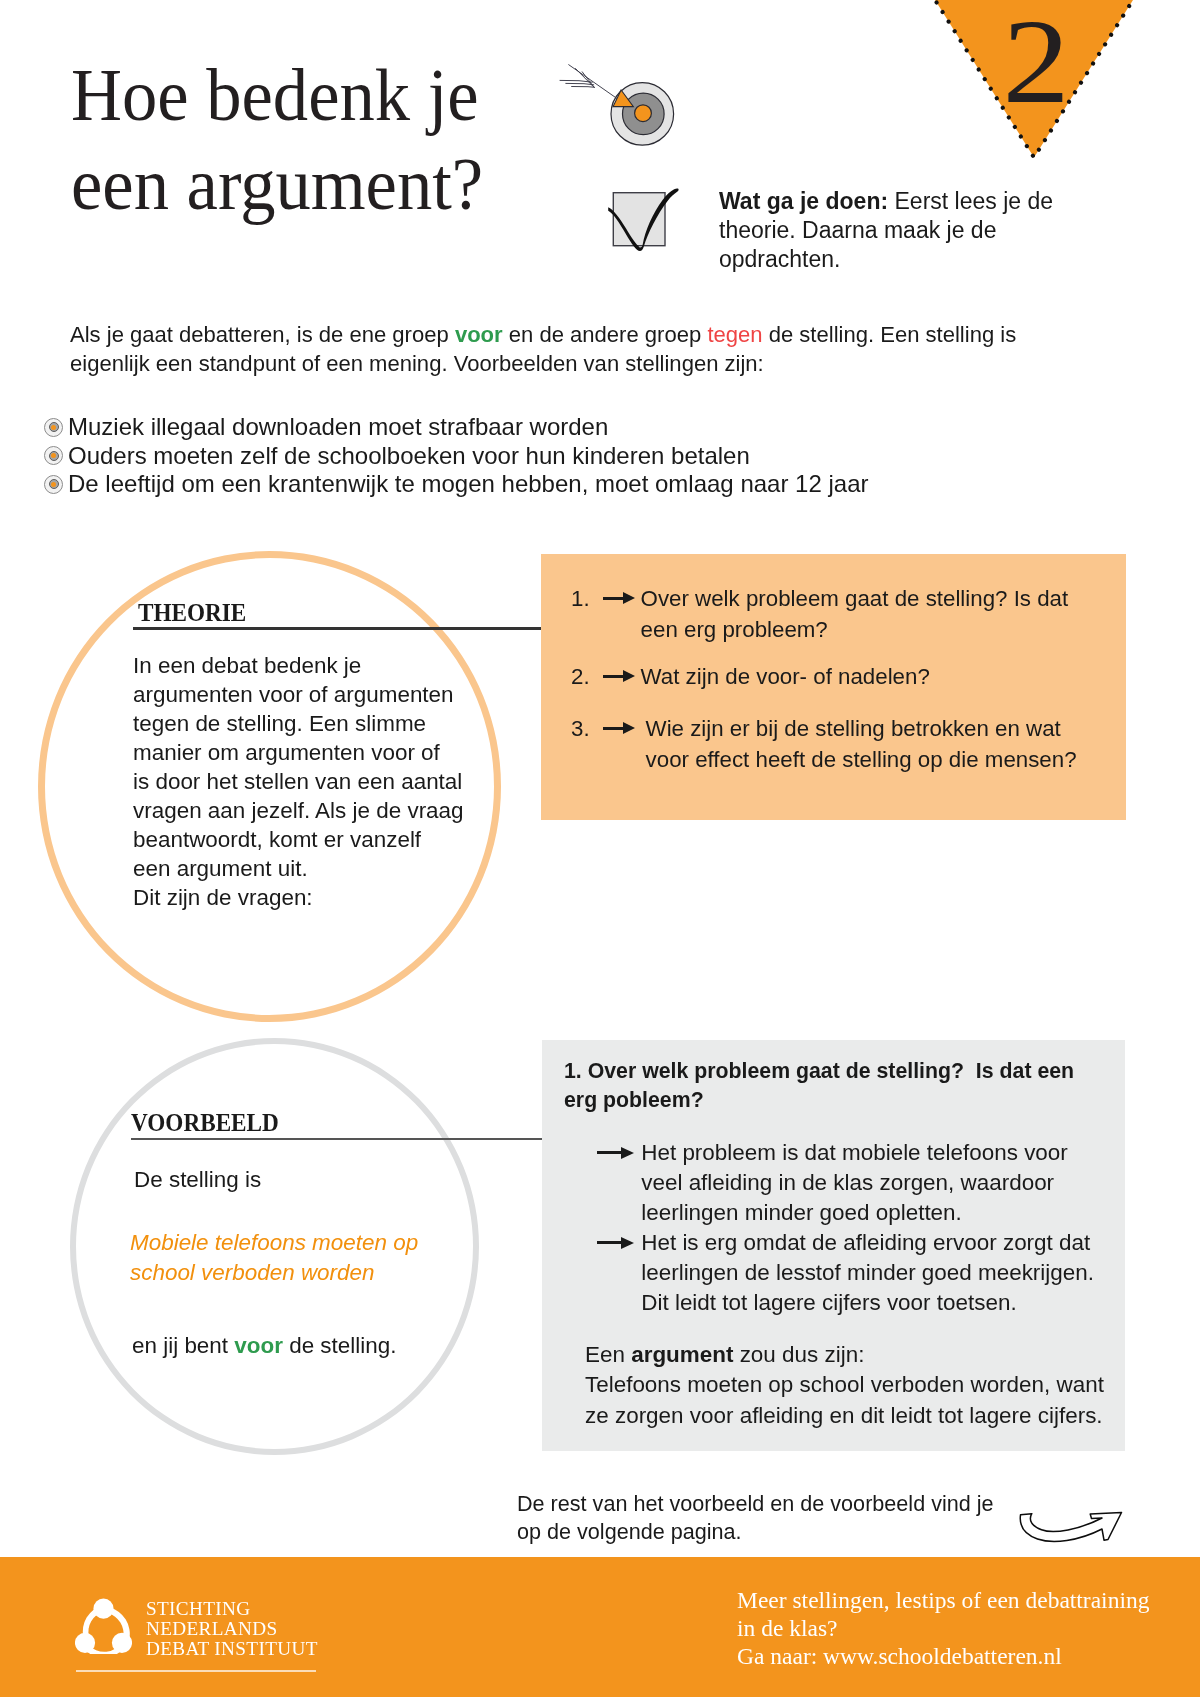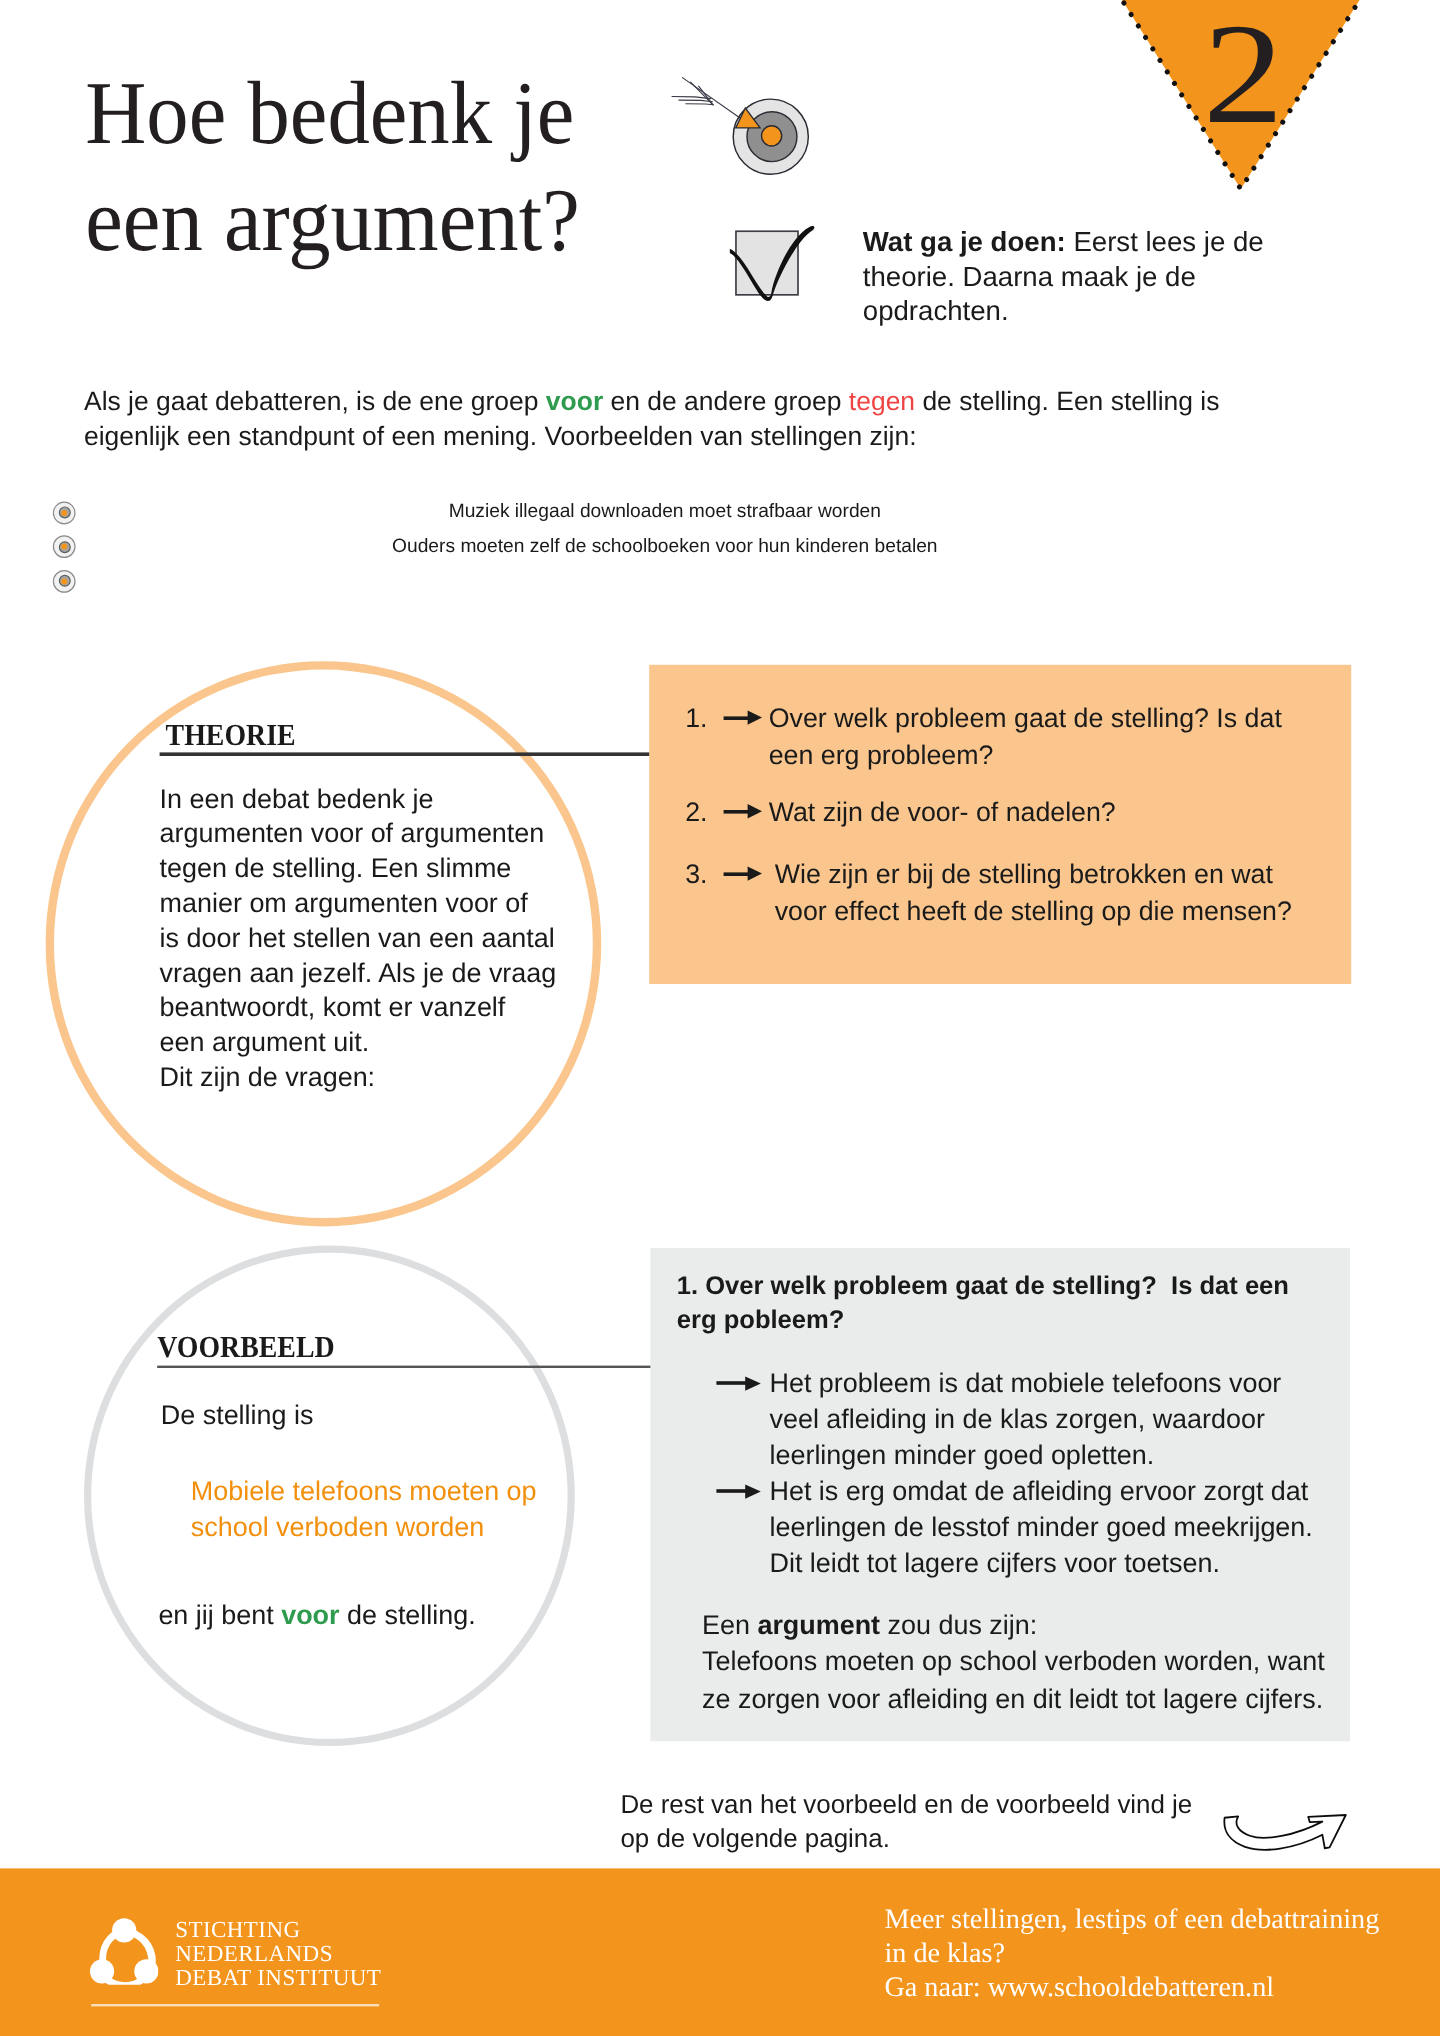--- a/index.html
+++ b/index.html
@@ -24,21 +24,21 @@
   .hdr b{font-weight:700;}
   #hdr1{left:719px;top:62px;width:272px;}
   #hdr2{left:719px;top:187px;width:360px;line-height:29.2px;}
 
   
   #intro{left:70px;top:320px;width:990px;font-family:"Liberation Sans",sans-serif;
          font-size:22.05px;line-height:29px;}
   .cl-green{color:#2E9B4E;font-weight:700;}
   .cl-red{color:#ef4444;font-weight:400;}
   #bullets{left:40px;top:413px;width:1000px;font-family:"Liberation Sans",sans-serif;
-           font-size:16px;line-height:28.5px;text-align:center;}
+           font-size:24px;line-height:28.5px;}
 
   
   #circ-theorie{left:38px;top:551px;width:463px;height:471px;border-radius:50%;
                 border:7px solid #FAC68D;box-sizing:border-box;}
   #circ-voorbeeld{left:70px;top:1038px;width:409px;height:417px;border-radius:50%;
                 border:6px solid #DDDEDF;box-sizing:border-box;}
 
   
   .sec-h{font-family:"Liberation Serif",serif;font-weight:700;font-size:25.5px;
          color:#1a1a1a;transform:scaleX(0.91);transform-origin:left top;white-space:nowrap;}
@@ -54,21 +54,21 @@
   .qrow{font-family:"Liberation Sans",sans-serif;font-size:22.3px;line-height:31px;
         white-space:nowrap;}
   .qrow .qnum{display:inline-block;width:26px;vertical-align:top;}
   .qrow .qarr{display:inline-block;width:31.2px;vertical-align:top;position:relative;height:31px;}
   .qrow .qarr::before{content:"";position:absolute;left:0;top:14px;width:22px;height:2.6px;background:#1a1a1a;}
   .qrow .qarr::after{content:"";position:absolute;left:20px;top:9.2px;width:0;height:0;
         border-left:12px solid #1a1a1a;border-top:6.2px solid transparent;border-bottom:6.2px solid transparent;}
   .qrow .qtxt{display:inline-block;vertical-align:top;}
 
   
-  #statement{color:#F2900D;line-height:30px;margin-left:29px;}
+  #statement{color:#F2900D;font-style:italic;line-height:30px;}
   #ans-head{font-family:"Liberation Sans",sans-serif;font-size:21.3px;line-height:28.5px;
             font-weight:700;white-space:pre;}
   .arow{font-family:"Liberation Sans",sans-serif;font-size:22.45px;line-height:30px;white-space:nowrap;}
   .arow .aarr{display:inline-block;width:38px;vertical-align:top;position:relative;height:30px;}
   .arow .aarr::before{content:"";position:absolute;left:0;top:13.3px;width:25px;height:2.5px;background:#1a1a1a;}
   .arow .aarr::after{content:"";position:absolute;left:24px;top:8.6px;width:0;height:0;
         border-left:13px solid #1a1a1a;border-top:6.3px solid transparent;border-bottom:6.3px solid transparent;}
   .arow .atxt{display:inline-block;vertical-align:top;}
 
   
@@ -148,20 +148,21 @@
     <div class="bul">
       <span class="dot"></span>
       <span>Muziek illegaal downloaden moet strafbaar worden</span>
     </div>
     <div class="bul">
       <span class="dot"></span>
       <span>Ouders moeten zelf de schoolboeken voor hun kinderen betalen</span>
     </div>
     <div class="bul">
       <span class="dot"></span>
+      <span>De leeftijd om een krantenwijk te mogen hebben, moet omlaag naar 12 jaar</span>
     </div>
   </div>
 
   <div class="abs" id="panel-orange"></div>
   <div class="abs" id="circ-theorie"></div>
   <div class="abs sec-h" style="left:138px;top:598px">THEORIE</div>
   <div class="abs sec-rule" style="left:133px;top:627px;width:408px"></div>
   <div class="abs body-txt" id="theorie-body" style="left:133px;top:651px;width:340px">
     <div>In een debat bedenk je</div>
     <div>argumenten voor of argumenten</div>

